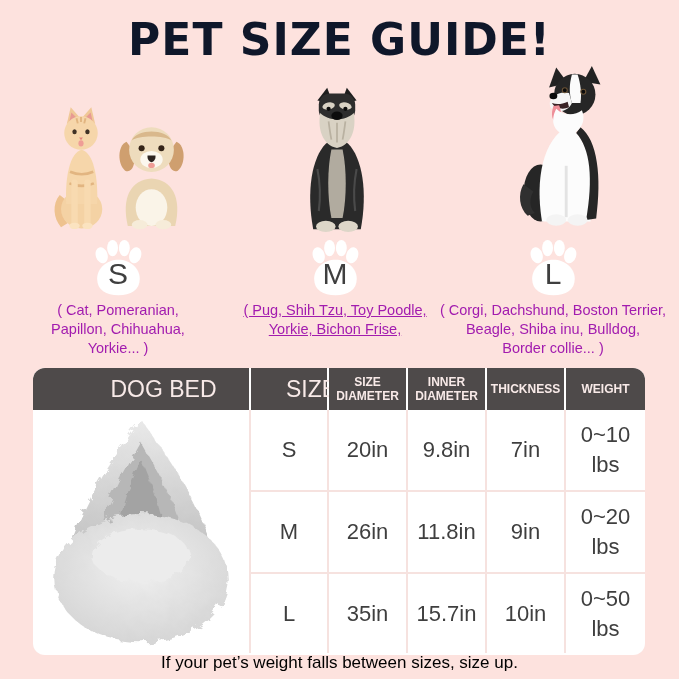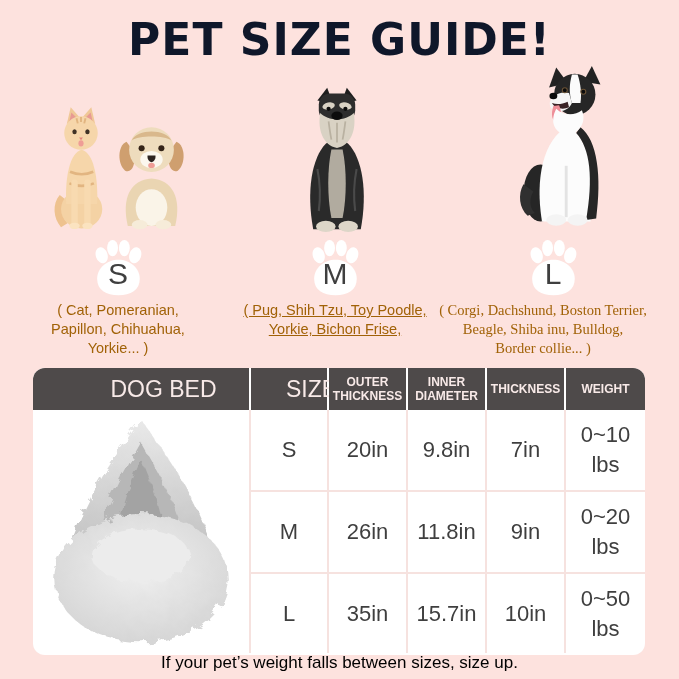--- a/index.html
+++ b/index.html
@@ -16,21 +16,21 @@
   .pet svg{display:block;width:100%;height:100%;}
 
   
   .paw{position:absolute;width:58px;height:58px;}
   .paw svg{display:block;width:100%;height:100%;}
   .paw .letter{position:absolute;left:0;top:18px;width:100%;text-align:center;
     font-size:30px;color:#3f3f3f;}
 
   
   .breeds{position:absolute;top:301px;text-align:center;font-size:14.5px;
-    line-height:19px;color:#a16207;}
+    line-height:19px;color:#a21caf;}
   .breeds span{display:block;}
 
   
   .size-table{position:absolute;left:33px;top:368px;width:612px;height:287px;
     border-radius:12px;overflow:hidden;background:#fff;}
   .thead{display:grid;grid-template-columns:216px 76px 77px 77px 77px 1fr;
     column-gap:2px;background:#fff;height:42px;}
   .th{background:#4e4a4a;color:#f8eae8;display:flex;align-items:center;
     justify-content:center;text-align:center;padding-left:45px;}
   .th-lg{font-size:23px;}
@@ -175,31 +175,31 @@
 
   <div class="breeds" style="left:8px;width:220px;">
     <span>( Cat, Pomeranian,</span>
     <span>Papillon, Chihuahua,</span>
     <span>Yorkie... )</span>
   </div>
   <div class="breeds" style="left:220px;width:230px;text-decoration:underline;">
     <span>( Pug, Shih Tzu, Toy Poodle,</span>
     <span>Yorkie, Bichon Frise,</span>
   </div>
-  <div class="breeds" style="left:423px;width:240px;font-family:Liberation Serif, serif;">
+  <div class="breeds" style="left:433px;width:240px;">
     <span>( Corgi, Dachshund, Boston Terrier,</span>
     <span>Beagle, Shiba inu, Bulldog,</span>
     <span>Border collie... )</span>
   </div>
 
   <div class="size-table">
     <div class="thead">
       <div class="th th-lg">DOG BED</div>
       <div class="th th-lg">SIZE</div>
-      <div class="th th-sm">OUTER THICKNESS</div>
+      <div class="th th-sm">SIZE DIAMETER</div>
       <div class="th th-sm">INNER DIAMETER</div>
       <div class="th th-sm">THICKNESS</div>
       <div class="th th-sm">WEIGHT</div>
     </div>
     <div class="tbody">
       <div class="bed-cell">
         <svg viewBox="0 0 210 250">
           <defs>
             <filter id="fluff" x="-15%" y="-15%" width="130%" height="130%">
               <feTurbulence type="fractalNoise" baseFrequency="0.09" numOctaves="3" seed="7" result="n"></feTurbulence>

